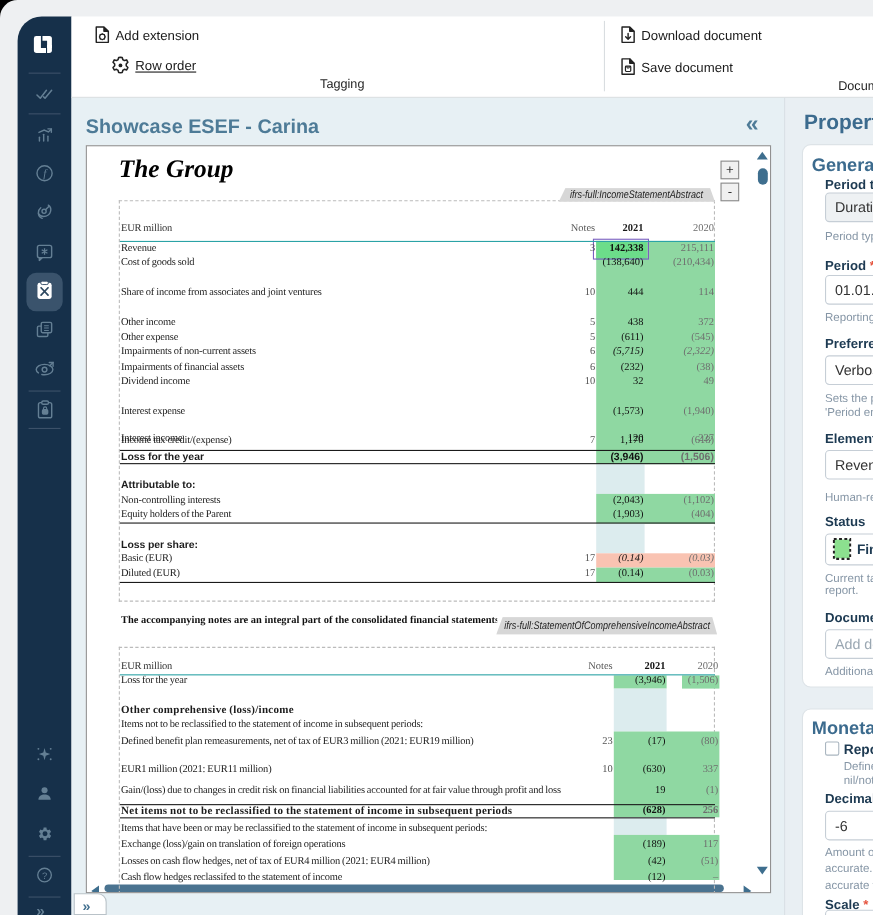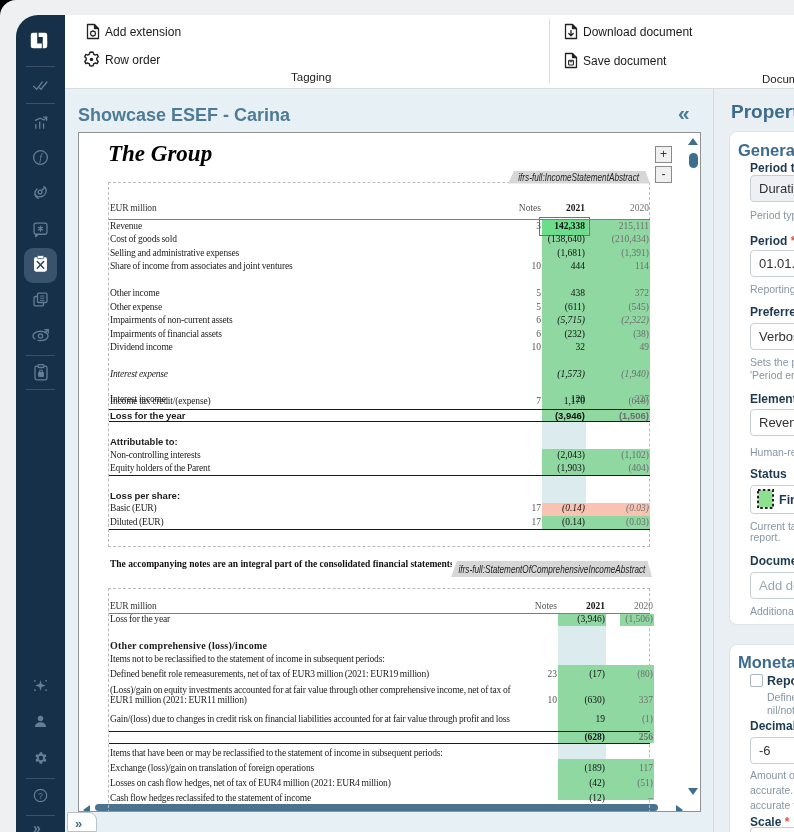--- a/index.html
+++ b/index.html
@@ -176,21 +176,21 @@
   <div class="toolbar">
     <div class="tb-item" style="left:20px; top:8px;">
         <svg width="16" height="17" viewBox="0 0 16 17" fill="none" stroke="#222" stroke-width="1.3" stroke-linejoin="round">
           <path d="M2.5 1.5 h7 l4 4 v10 h-11 z"></path>
           <path d="M9.5 1.5 v4 h4" fill="#222"></path>
           <circle cx="8" cy="10.5" r="2.4" stroke-width="1.1"></circle>
           <path d="M8 7.3 v1 M8 12.7 v1 M4.9 10.5 h1 M10.1 10.5 h1 M5.8 8.3 l.7 .7 M9.5 12 l.7 .7 M10.2 8.3 l-.7 .7 M6.5 12 l-.7 .7" stroke-width="1"></path>
         </svg>
         <span>Add extension</span>
       </div>
-    <div class="tb-item" style="left:17px; top:35px;">
+    <div class="tb-item" style="left:35px; top:35px;text-decoration:underline;">
         <svg width="19" height="19" viewBox="0 0 24 24" fill="none" stroke="#222" stroke-width="1.8">
           <path d="M12 2.5 l2 .3 l.8 2.6 a7 7 0 0 1 1.7 1 l2.6 -.8 l1.4 2.8 l-1.9 2 a7 7 0 0 1 0 2 l1.9 2 l-1.4 2.8 l-2.6 -.8 a7 7 0 0 1 -1.7 1 l-.8 2.6 l-2 .3 l-2 -.3 l-.8 -2.6 a7 7 0 0 1 -1.7 -1 l-2.6 .8 l-1.4 -2.8 l1.9 -2 a7 7 0 0 1 0 -2 l-1.9 -2 l1.4 -2.8 l2.6 .8 a7 7 0 0 1 1.7 -1 l.8 -2.6 z" stroke-linejoin="round"></path>
           <circle cx="12" cy="12" r="2.2" fill="#222" stroke="none"></circle>
         </svg>
         <span>Row order</span>
       </div>
     <div class="tb-label" style="left:226px; top:56px;">Tagging</div>
     <div class="tb-divider"></div>
     <div class="tb-item" style="left:498px; top:8px;">
         <svg width="16" height="17" viewBox="0 0 16 17" fill="none" stroke="#222" stroke-width="1.3" stroke-linejoin="round">
@@ -251,25 +251,20 @@
         <span class="lbl">Revenue</span>
         <span class="nt">3</span>
         <span class="v1" style=" font-weight:bold;">142,338</span>
         <span class="v2" style="">215,111</span>
       </div>
     <div class="trow ser" style="top:100.95px;text-align:center;">
         <span class="lbl">Cost of goods sold</span>
         <span class="v1" style="">(138,640)</span>
         <span class="v2" style="">(210,434)</span>
       </div>
-    <div class="trow ser" style="top:114.40px;">
-        <span class="lbl">Selling and administrative expenses</span>
-        <span class="v1" style="">(1,681)</span>
-        <span class="v2" style="">(1,391)</span>
-      </div>
     <div class="trow ser" style="top:127.85px;">
         <span class="lbl">Share of income from associates and joint ventures</span>
         <span class="nt">10</span>
         <span class="v1" style="">444</span>
         <span class="v2" style="">114</span>
       </div>
     <div class="trow ser" style="top:154.75px;">
         <span class="lbl">Other income</span>
         <span class="nt">5</span>
         <span class="v1" style="">438</span>
@@ -297,21 +292,21 @@
         <span class="lbl">Dividend income</span>
         <span class="nt">10</span>
         <span class="v1" style="">32</span>
         <span class="v2" style="">49</span>
       </div>
     <div class="trow ser" style="top:222.00px;margin-top:38px;">
         <span class="lbl">Interest income</span>
         <span class="v1" style="">120</span>
         <span class="v2" style="">227</span>
       </div>
-    <div class="trow ser" style="top:235.45px;font-style:italic;">
+    <div class="trow ser" style="top:235.45px;">
         <span class="lbl">Interest expense</span>
         <span class="v1" style="">(1,573)</span>
         <span class="v2" style="">(1,940)</span>
       </div>
     <div class="trow ser" style="top:262.35px;">
         <span class="lbl">Income tax credit/(expense)</span>
         <span class="nt">7</span>
         <span class="v1" style="">1,170</span>
         <span class="v2" style="">(618)</span>
       </div>
@@ -377,40 +372,38 @@
         <span class="v12" style="top:0;">(3,946)</span>
         <span class="v22" style="top:0;">(1,506)</span>
       </div>
     <div class="t2r" style="top:506.5px;">
         <span class="lbl" style="top:0; font-weight:bold; font-size:10px; letter-spacing:0.25px;">Other comprehensive (loss)/income</span>
       </div>
     <div class="t2r" style="top:521.0px;">
         <span class="lbl" style="top:0;">Items not to be reclassified to the statement of income in subsequent periods:</span>
       </div>
     <div class="t2r" style="top:535.8px;">
-        <span class="lbl" style="top:0;">Defined benefit role remeasurements, net of tax of EUR3 million (2021: EUR19 million)</span>
+        <span class="lbl" style="top:0;">Defined benefit plan remeasurements, net of tax of EUR3 million (2021: EUR19 million)</span>
         <span class="nt2" style="top:0;">23</span>
         <span class="v12" style="top:0;">(17)</span>
         <span class="v22" style="top:0;">(80)</span>
-      </div>
-    <div class="t2r" style="top:551.5px;">
-        <span class="lbl" style="top:0;">(Loss)/gain on equity investments accounted for at fair value through other comprehensive income, net of tax of</span>
       </div>
     <div class="t2r" style="top:561.5px;">
         <span class="lbl" style="top:0;">EUR1 million (2021: EUR11 million)</span>
         <span class="nt2" style="top:0;">10</span>
         <span class="v12" style="top:0;">(630)</span>
         <span class="v22" style="top:0;">337</span>
       </div>
     <div class="t2r" style="top:580.8px;">
         <span class="lbl" style="top:0;">Gain/(loss) due to changes in credit risk on financial liabilities accounted for at fair value through profit and loss</span>
         <span class="v12" style="top:0;">19</span>
         <span class="v22" style="top:0;">(1)</span>
       </div>
     <div class="t2r" style="top:599.3px;">
+        <span class="lbl" style="top:0; font-weight:bold; font-size:10px; letter-spacing:0.25px;">Net items not to be reclassified to the statement of income in subsequent periods</span>
         <span class="v12" style="top:0; font-weight:bold;">(628)</span>
         <span class="v22" style="top:0; font-weight:bold;">256</span>
       </div>
     <div class="t2r" style="top:614.5px;">
         <span class="lbl" style="top:0;">Items that have been or may be reclassified to the statement of income in subsequent periods:</span>
       </div>
     <div class="t2r" style="top:629.8px;">
         <span class="lbl" style="top:0;">Exchange (loss)/gain on translation of foreign operations</span>
         <span class="v12" style="top:0;">(189)</span>
         <span class="v22" style="top:0;">117</span>

